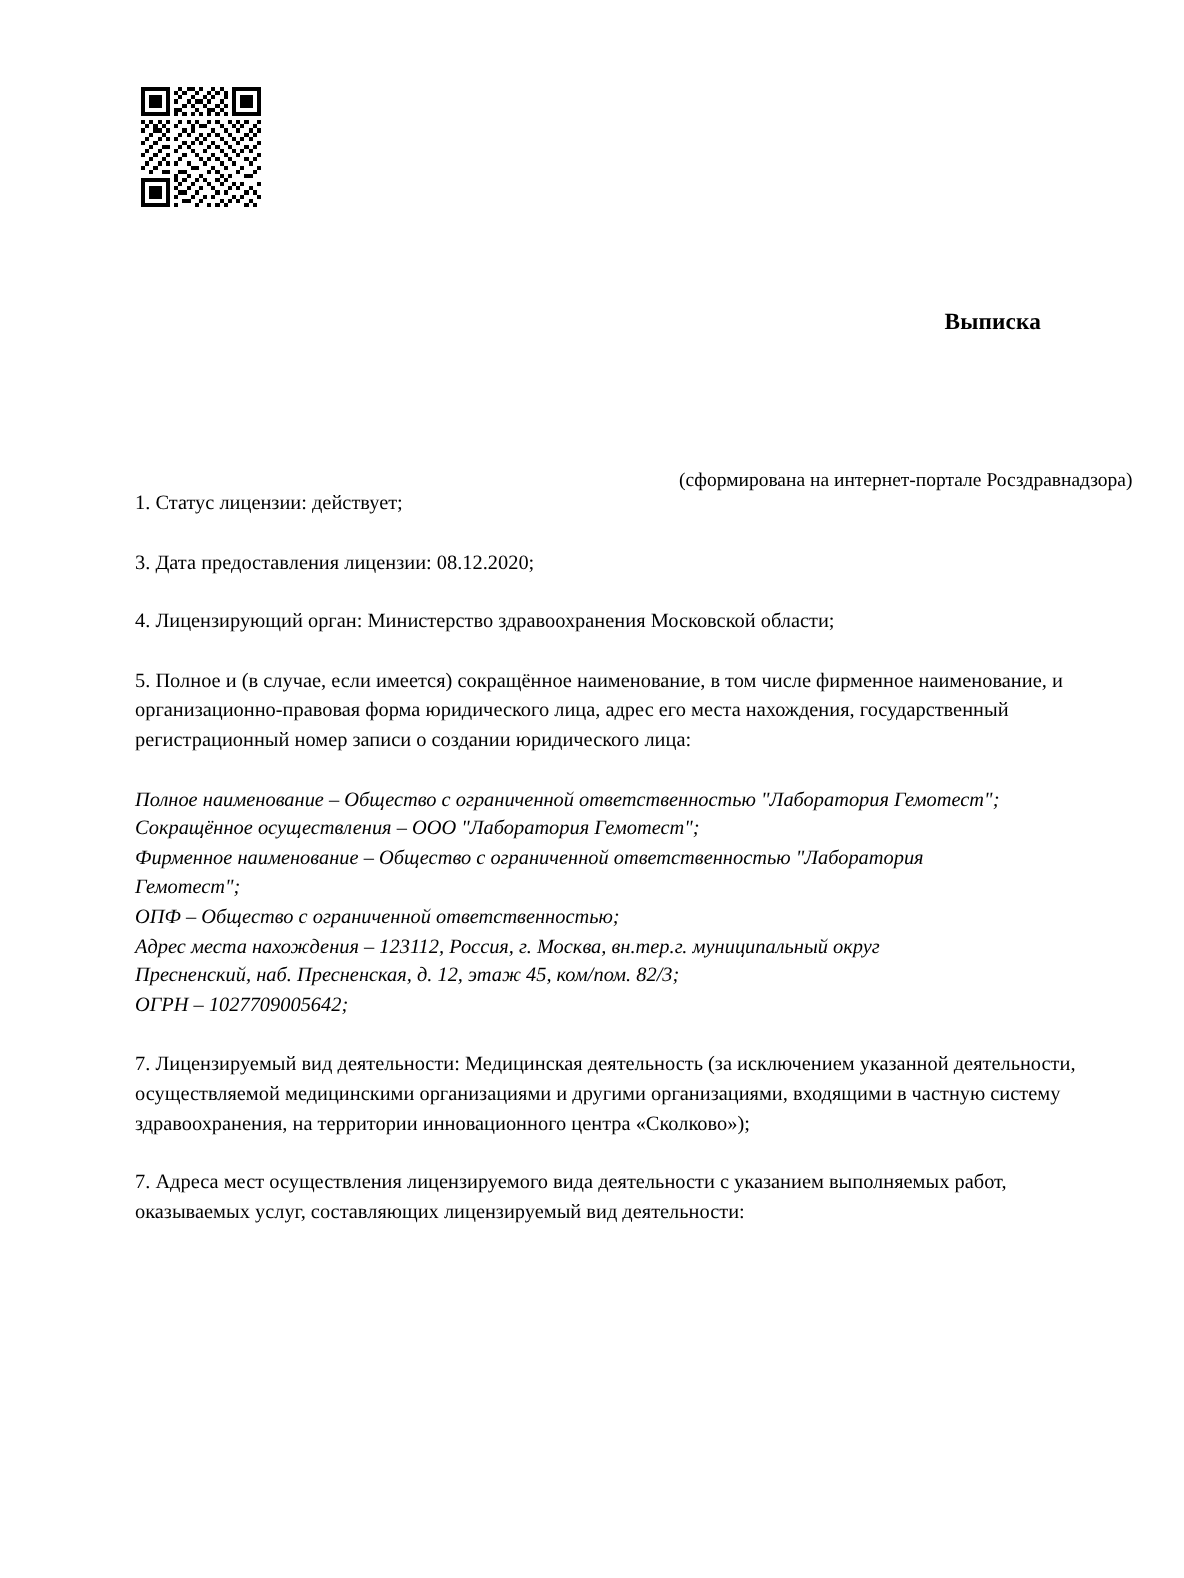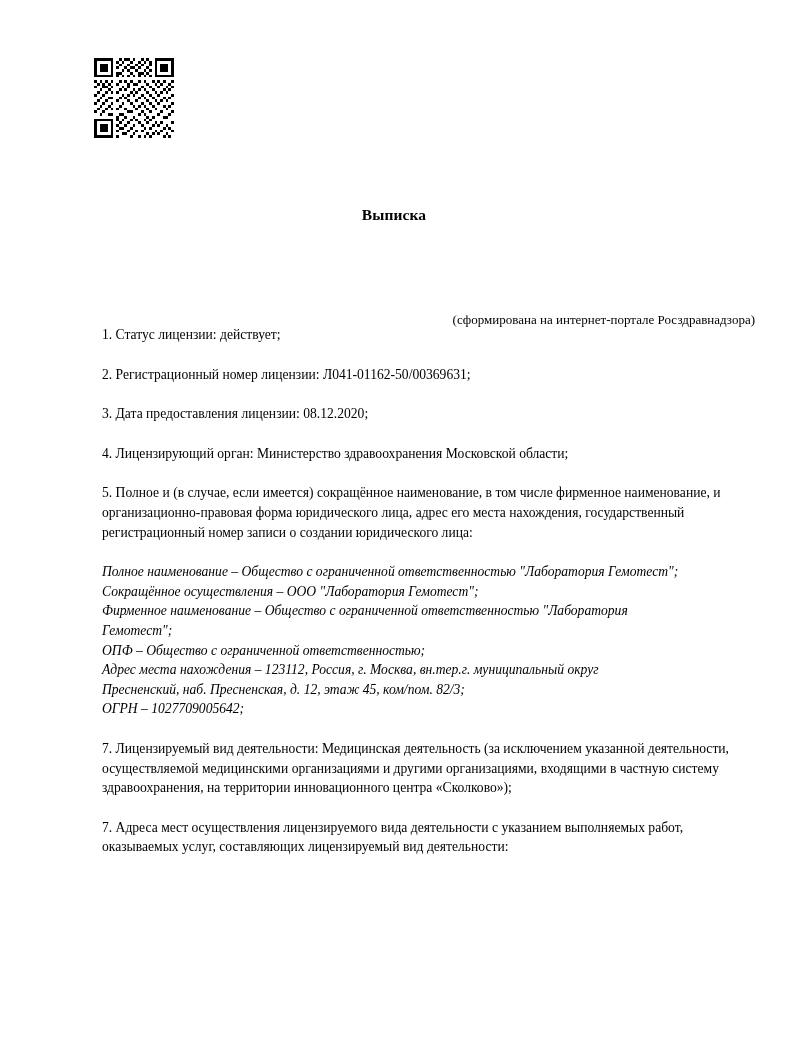--- a/index.html
+++ b/index.html
@@ -35,42 +35,42 @@
     width: 80px;
     height: 80px;
     shape-rendering: crispEdges;
   }
   
   .title-block {
     position: absolute;
     left: 94px;
     top: 202px;
     width: 600px;
-    text-align: center;
+    text-align: right;
   }
   .title-line {
     font-weight: bold;
     font-size: 15.5px;
     line-height: 26px;
     letter-spacing: 0.1px;
   }
   .subtitle {
     position: absolute;
     left: 94px;
     top: 272px;
     width: 661px;
     text-align: right;
     font-size: 13px;
     line-height: 18px;
     margin-top: 39px;
   }
   
   .body-block {
     position: absolute;
-    left: 102px;
+    left: 90px;
     top: 325px;
     width: 652px;
   }
   .para {
     font-size: 13.6px;
     line-height: 19.6px;
     margin: 0 0 20px 0;
     text-align: left;
   }
   .lines p {
@@ -362,21 +362,20 @@
 
   <div class="title-block">
     <div class="title-line">Выписка</div>
   </div>
 
   <div class="subtitle">(сформирована на интернет-портале Росздравнадзора)</div>
 
   <div class="body-block">
 
     <p class="para">1. Статус лицензии: действует;</p>
-    <p class="para">2. Регистрационный номер лицензии: Л041-01162-50/00369631;</p>
     <p class="para">3. Дата предоставления лицензии: 08.12.2020;</p>
     <p class="para">4. Лицензирующий орган: Министерство здравоохранения Московской области;</p>
     <p class="para">5. Полное и (в случае, если имеется) сокращённое наименование, в том числе фирменное наименование, и организационно-правовая форма юридического лица, адрес его места нахождения, государственный регистрационный номер записи о создании юридического лица:</p>
 
     <div class="lines">
       <p>Полное наименование – Общество с ограниченной ответственностью "Лаборатория Гемотест";</p>
       <p>Сокращённое осуществления – ООО "Лаборатория Гемотест";</p>
       <p>Фирменное наименование – Общество с ограниченной ответственностью "Лаборатория</p>
       <p>Гемотест";</p>
       <p>ОПФ – Общество с ограниченной ответственностью;</p>

